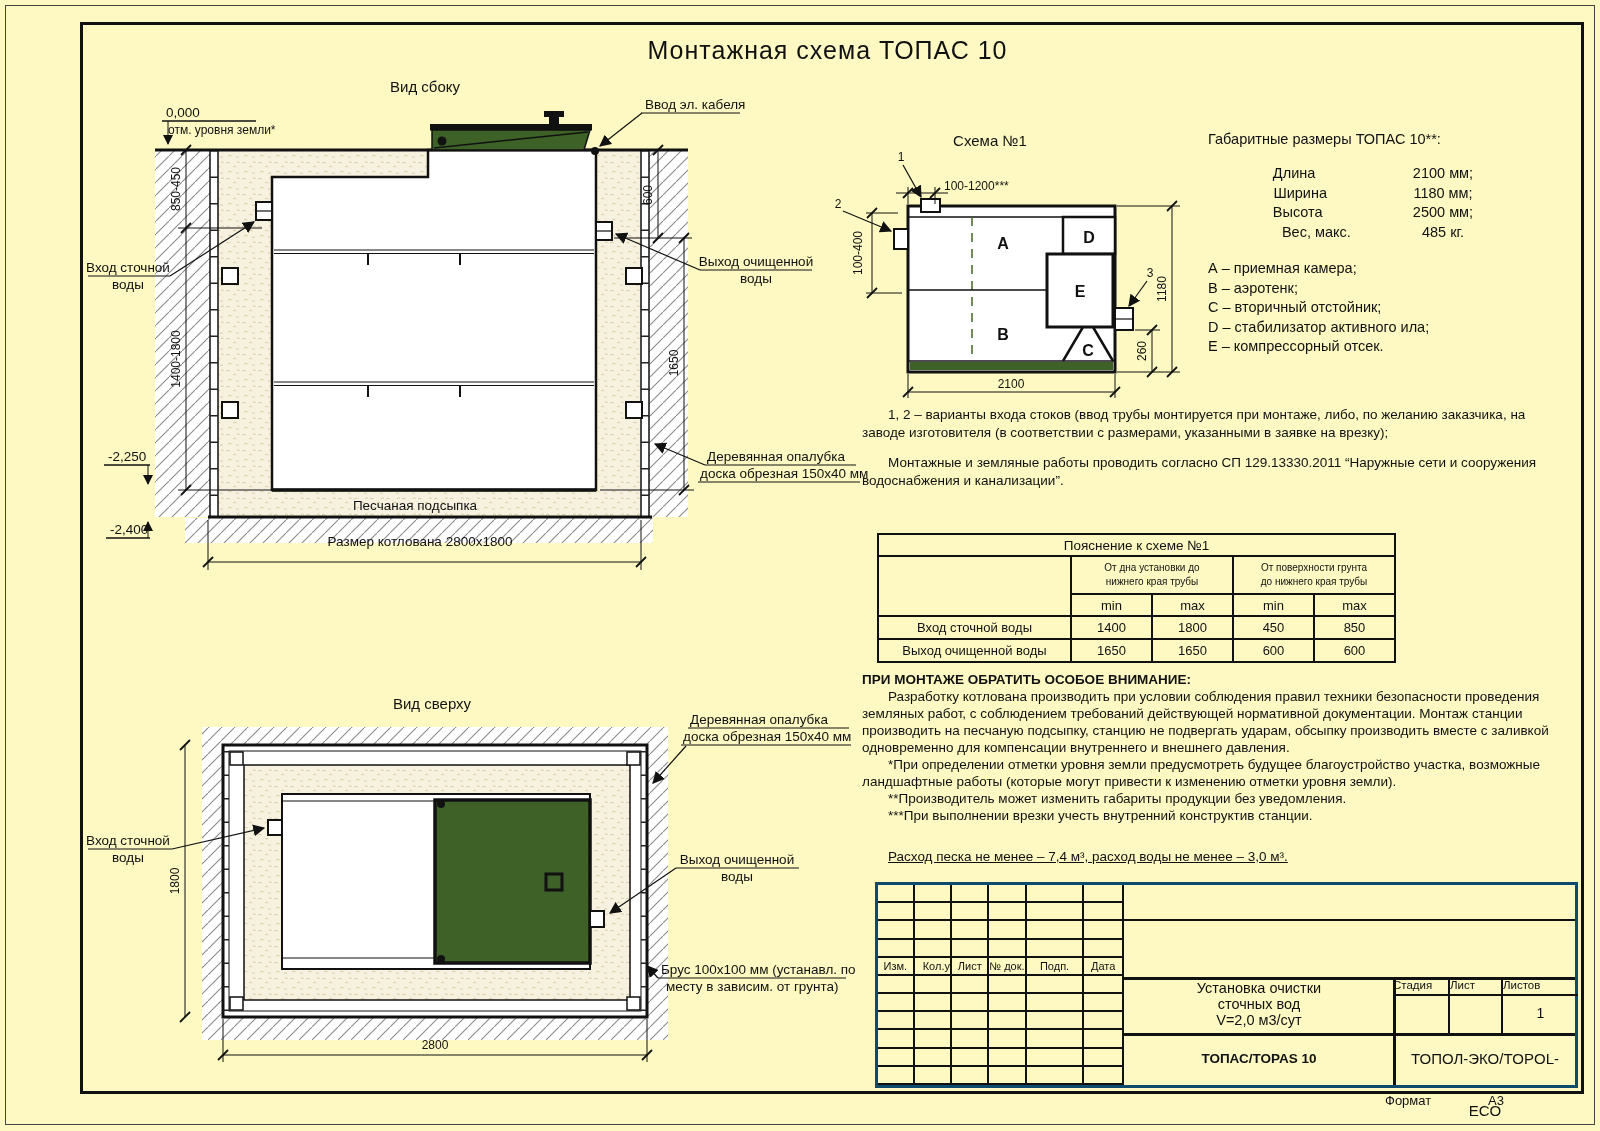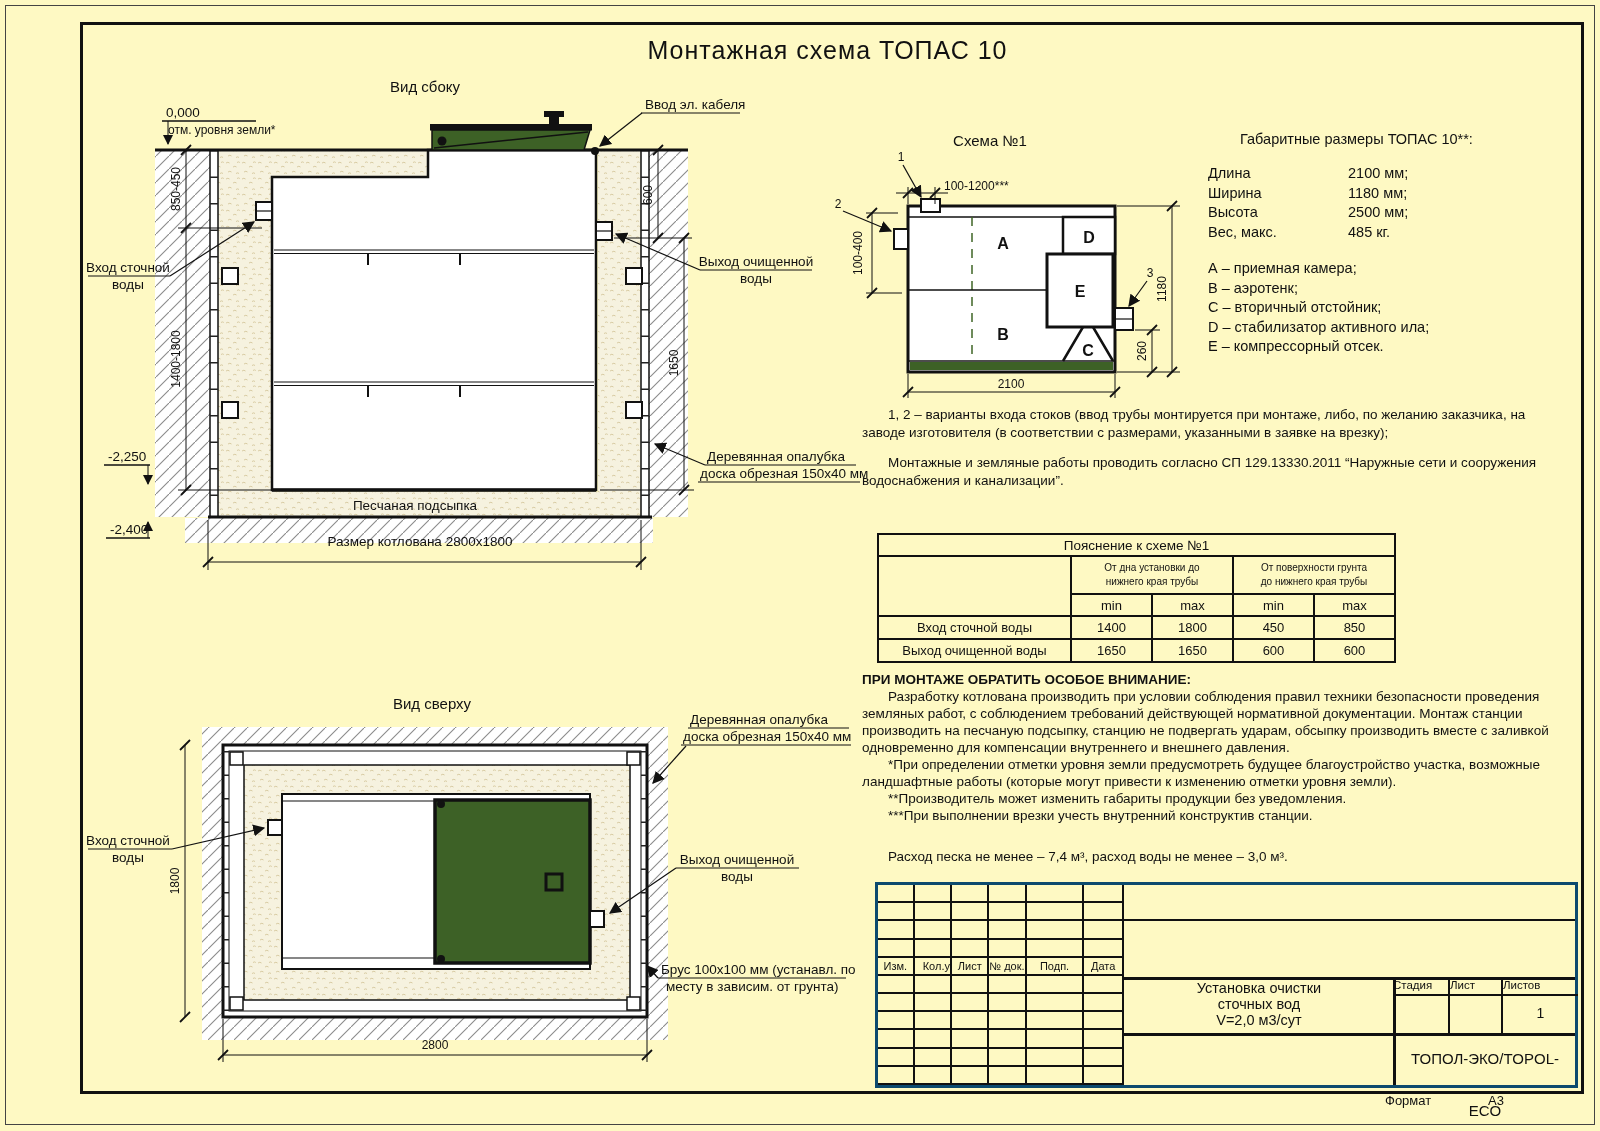--- a/index.html
+++ b/index.html
@@ -6,38 +6,38 @@
   .sheet{position:relative;width:1600px;height:1131px;background:#fef9c3;overflow:hidden;
          font-family:"Liberation Sans",sans-serif;color:#111;}
   .outer-border{position:absolute;left:5px;top:5px;width:1588px;height:1118px;border:1.5px solid #444;}
   .frame{position:absolute;left:80px;top:22px;width:1498px;height:1066px;border:3px solid #111;}
   .abs{position:absolute;}
   .main-title{left:600px;top:36px;width:455px;text-align:center;font-size:25px;letter-spacing:1px;}
   svg{position:absolute;left:0;top:0;}
   svg text{font-family:"Liberation Sans",sans-serif;fill:#111;}
   .dt{font-size:13.5px;} .ds{font-size:12px;} .vt{font-size:15px;} .cl{font-size:16px;font-weight:bold;}
   .specs{left:1208px;top:131px;width:330px;font-size:14.5px;}
-  .specs-title{margin-bottom:17px;margin-left:32px;}
-  .spec-row{display:flex;line-height:19.5px;}
+  .specs-title{margin-bottom:17px;}
+  .spec-row{display:flex;line-height:19.5px;justify-content:center;}
   .spec-label{width:140px;}
   .legend{margin-top:17px;line-height:19.5px;}
   .notes{left:862px;top:406px;width:688px;font-size:13.5px;line-height:17.5px;}
   .notes p{margin:0;text-indent:26px;}
   .notes p.gap{margin-top:13px;}
   .xtable{left:877px;top:533px;}
   table{border-collapse:collapse;table-layout:fixed;padding-left:48px;}
   td{border:2px solid #111;font-size:13px;text-align:center;padding:0 2px;overflow:hidden;}
   .t-title{height:20px;font-size:13.5px;}
   .t-group{font-size:10px;line-height:14px;height:36px;}
   .t-mm{height:20px;} .t-row{height:21px;}
   .attention{left:862px;top:671px;width:700px;font-size:13.5px;line-height:17px;}
   .attention p{margin:0;text-indent:26px;}
   .att-title{font-weight:bold;}
   .gap10{margin-top:9px;} .gap12{margin-top:11px;}
-  .consumption{text-indent:26px;margin-top:24px;}
+  .consumption{text-decoration:underline;text-indent:26px;margin-top:24px;}
   .tblock{left:875px;top:882px;width:703px;height:206px;border:3px solid #0c4a6e;box-sizing:border-box;}
   .tb-left{position:absolute;left:0;top:0;width:246px;height:200px;border-right:2.5px solid #111;box-sizing:border-box;}
   .tb-row{display:flex;height:18.18px;box-sizing:border-box;}
   .tb-c{border-right:2px solid #111;border-bottom:2px solid #111;box-sizing:border-box;
         font-size:11px;text-align:center;line-height:16px;overflow:hidden;}
   .c1{width:37px;} .c2{width:38px;padding-left:8px;} .c3{width:37px;} .c4{width:38px;} .c5{width:58px;} .c6{width:38px;border-right:none;}
   .tb-line{position:absolute;background:#111;}
   .tb-cell-text{position:absolute;text-align:center;}
   .stage-h{position:absolute;display:flex;left:515px;top:92px;height:19px;}
   .st-c{border-left:2px solid #111;border-bottom:2px solid #111;box-sizing:border-box;font-size:11.5px;
@@ -545,18 +545,19 @@
       <div class="st-c" style="width:55px;border-left:none;">Стадия</div>
       <div class="st-c" style="width:53px;">Лист</div>
       <div class="st-c" style="width:77px;">Листов</div>
     </div>
     <div class="stage-v">
       <div class="sv-c" style="width:55px;border-left:none;"></div>
       <div class="sv-c" style="width:53px;"></div>
       <div class="sv-c" style="width:77px;">1</div>
     </div>
 
+    <div class="tb-cell-text model-cell">ТОПАС/TOPAS 10</div>
     <div class="tb-cell-text company-cell">ТОПОЛ-ЭКО/TOPOL-ECO</div>
   </div>
 
   <div class="abs fmt" style="left:1385px;top:1093px;">Формат</div>
   <div class="abs fmt" style="left:1488px;top:1093px;">А3</div>
 </div>
 
 </body></html>

